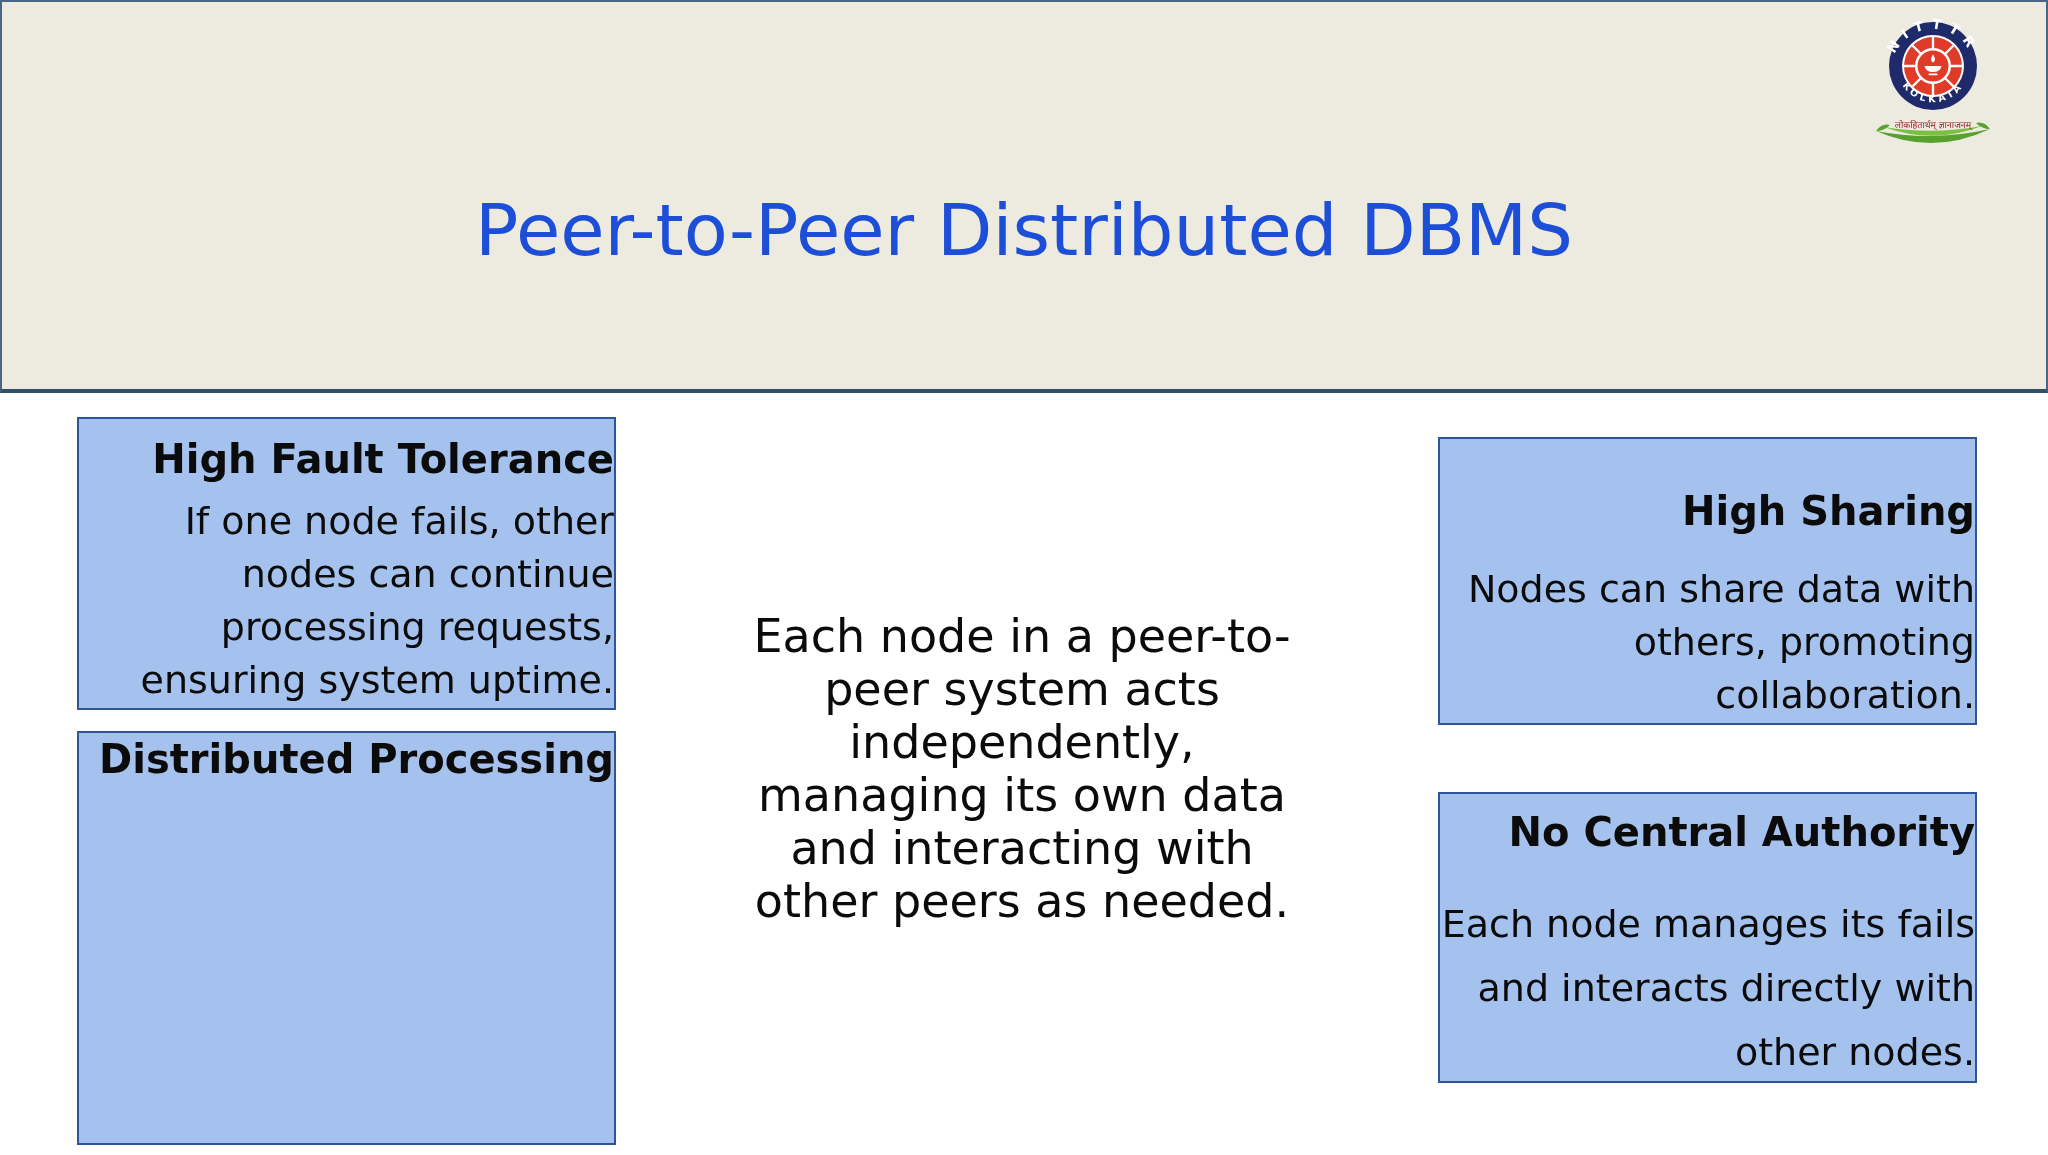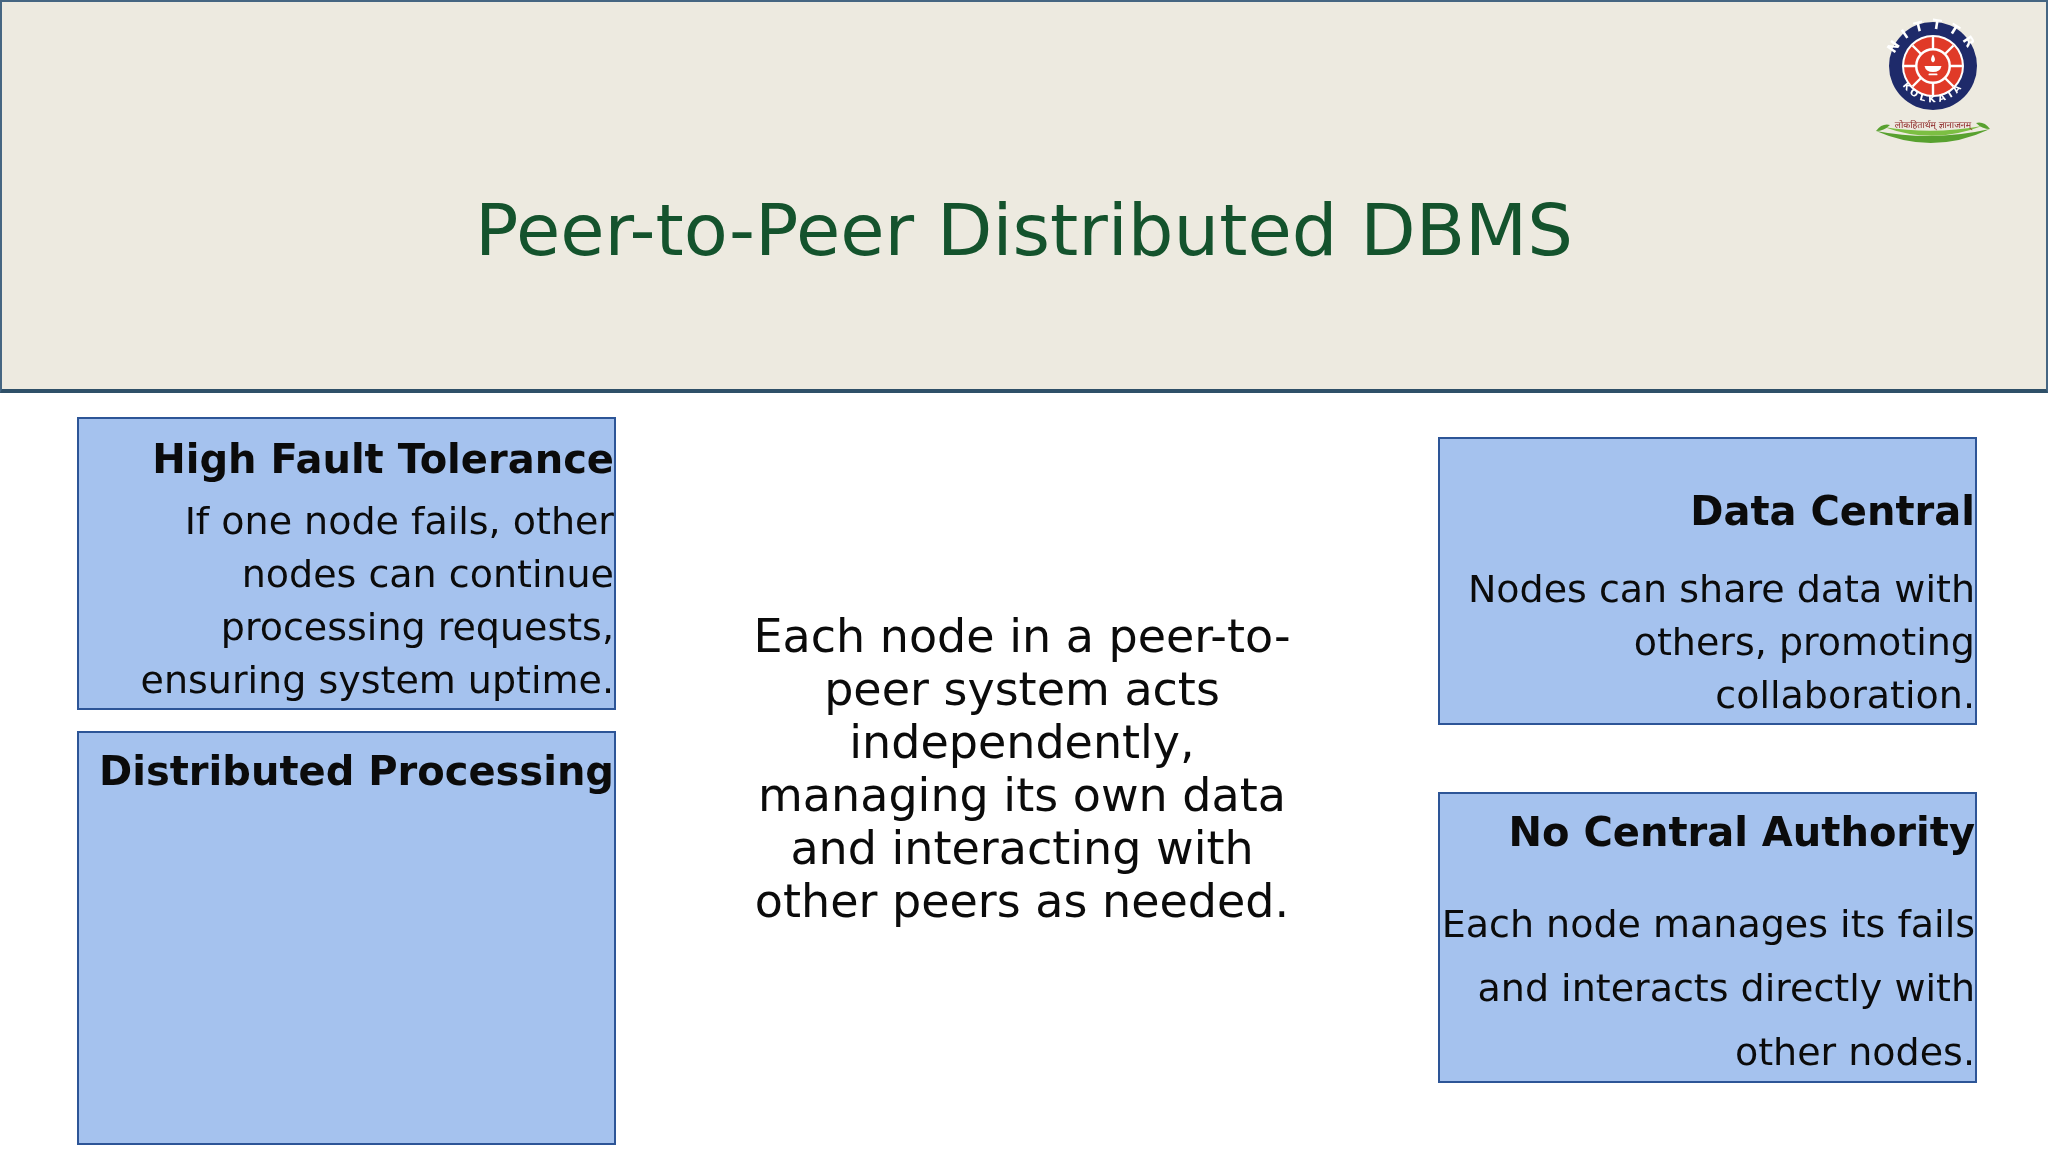--- a/index.html
+++ b/index.html
@@ -18,21 +18,21 @@
     width: 2048px; height: 393px;
     background: #EDEAE0;
     border: 2px solid #466682;
     border-bottom: 4px solid #2F5068;
     box-sizing: border-box;
   }
   .title {
     position: absolute; left: 0; top: 188px; width: 100%;
     text-align: center;
     font-size: 72px; line-height: 80px;
-    color: #14532d;
+    color: #1d4ed8;
     letter-spacing: 0px;
   }
 
   
   .logo {
     position: absolute; top: 14px; right: 52px;
     width: 122px; height: 134px;
   }
 
   
@@ -54,21 +54,21 @@
     font-size: 38px;
   }
   #box-hft { left: 77px;  top: 417px; width: 539px; height: 293px; }
   #box-dp  { left: 77px;  top: 731px; width: 539px; height: 414px; }
   #box-ds  { left: 1438px; top: 437px; width: 539px; height: 288px; }
   #box-nca { left: 1438px; top: 792px; width: 539px; height: 291px; }
 
   #box-hft .box-title { margin-top: 14px; }
   #box-hft .box-body  { margin-top: 10px; line-height: 53px; }
 
-  #box-dp .box-title { margin-top: 12px; }
+  #box-dp .box-title { margin-top: 0; }
   #box-dp .box-body  { margin-top: 28px; line-height: 64px; }
 
   #box-ds .box-title { margin-top: 46px; }
   #box-ds .box-body  { margin-top: 26px; line-height: 53px; }
 
   #box-nca .box-title { margin-top: 12px; }
   #box-nca .box-body  { margin-top: 34px; line-height: 64px; }
 
   
   .center-text {
@@ -145,21 +145,21 @@
   </div>
 
   <div class="center-text">Each node in a peer-to-
 peer system acts
 independently,
 managing its own data
 and interacting with
 other peers as needed.</div>
 
   <div class="box" id="box-ds">
-    <div class="box-title">Data Central</div>
+    <div class="box-title">High Sharing</div>
     <div class="box-body">Nodes can share data with
 others, promoting
 collaboration.</div>
   </div>
 
   <div class="box" id="box-nca">
     <div class="box-title">No Central Authority</div>
     <div class="box-body">Each node manages its fails
 and interacts directly with
 other nodes.</div>

